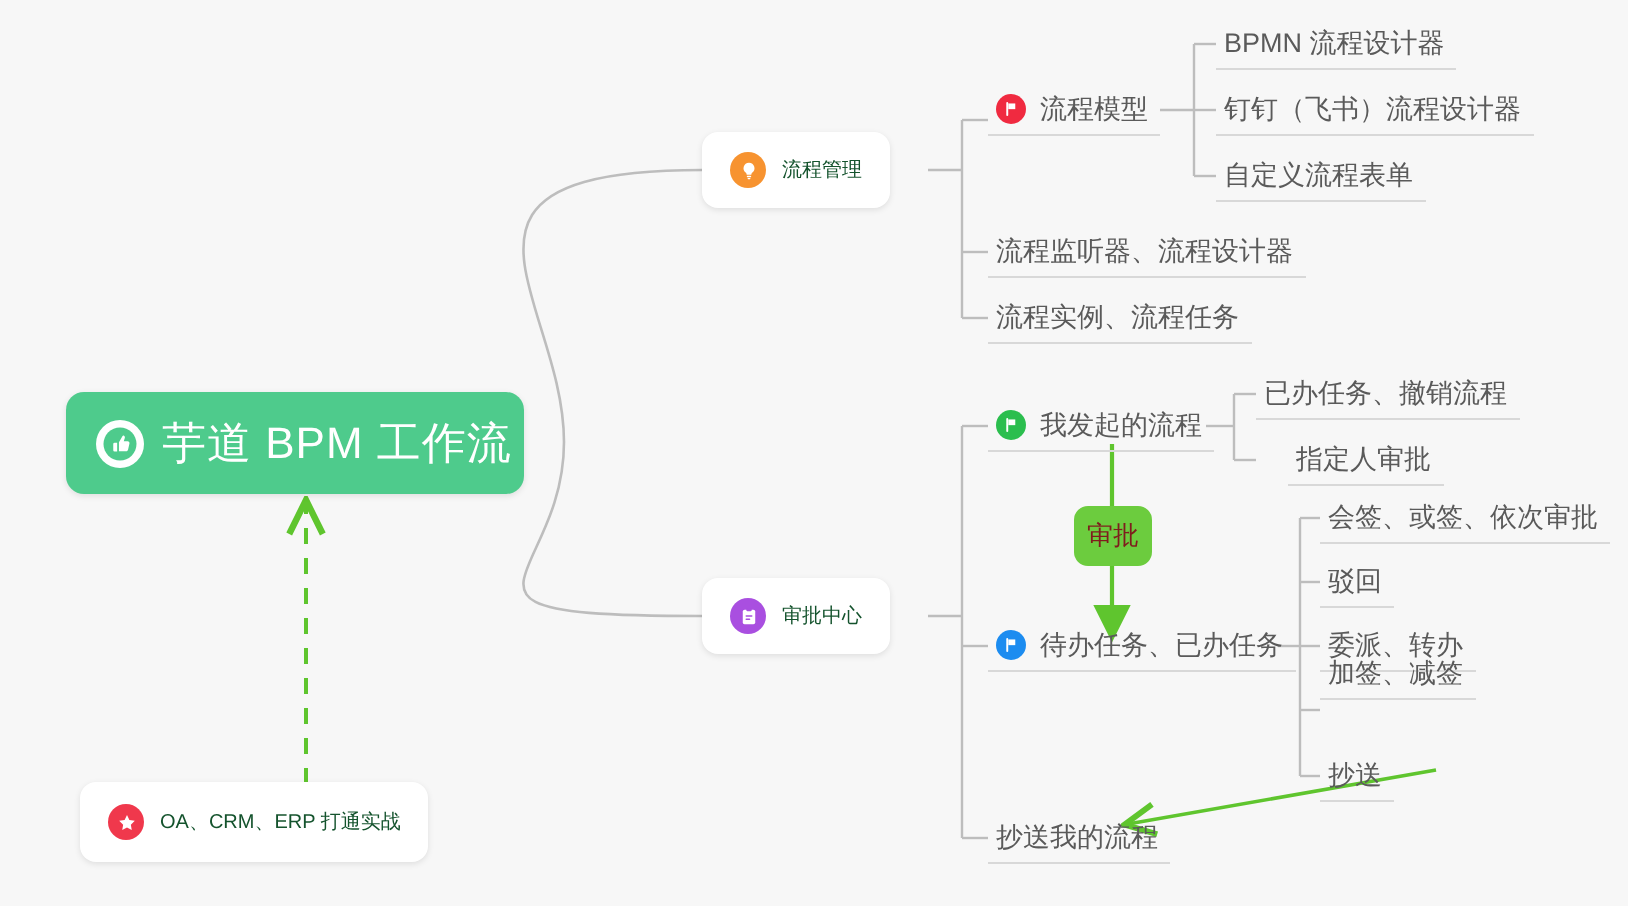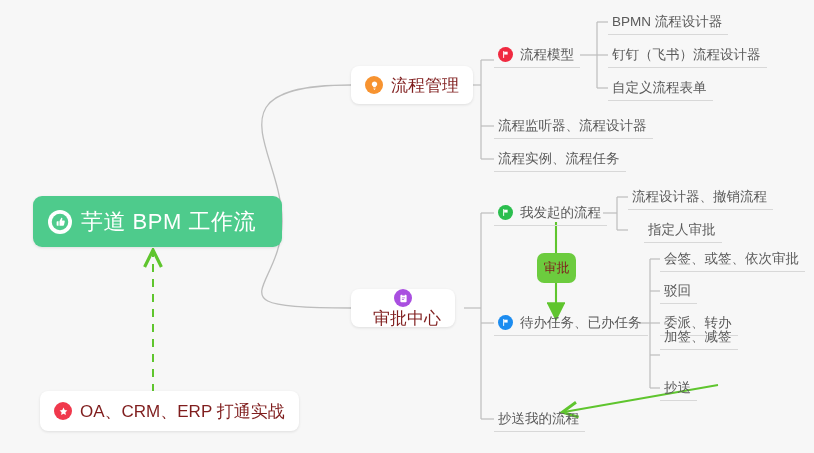--- a/index.html
+++ b/index.html
@@ -22,21 +22,21 @@
     width: 814px;
     height: 453px;
     pointer-events: none;
   }
 
   
   .root-node {
     position: absolute;
     left: 33px;
     top: 196px;
-    width: 249px;
+    width: 229px;
     height: 51px;
     background: #4ECB8C;
     border-radius: 9px;
     box-shadow: 0 1px 3px rgba(0,0,0,0.10);
     display: flex;
     align-items: center;
     padding-left: 15px;
     box-sizing: border-box;
   }
   .root-label {
@@ -53,22 +53,22 @@
     background: #ffffff;
     border-radius: 8px;
     box-shadow: 0 1px 3px rgba(0,0,0,0.10);
     display: flex;
     align-items: center;
     padding: 0 14px;
     box-sizing: border-box;
     height: 38px;
   }
   .card-label {
-    font-size: 17px;
-    color: #7f1d1d;
+    font-size: 10px;
+    color: #14532d;
     margin-left: 8px;
     white-space: nowrap;
   }
 
   
   .leaf {
     position: absolute;
     display: flex;
     align-items: center;
     height: 26px;
@@ -224,21 +224,21 @@
     <span class="leaf-text">自定义流程表单</span>
   </div>
 
   <div class="leaf" style="left:494px; top:113px;">
     <span class="leaf-text">流程监听器、流程设计器</span>
   </div>
   <div class="leaf" style="left:494px; top:146px;">
     <span class="leaf-text">流程实例、流程任务</span>
   </div>
 
-  <div class="card-node" style="left:351px; top:289px;flex-direction:column;">
+  <div class="card-node" style="left:351px; top:289px;">
     <span class="cicon" style="background:#A94FE0;">
       <svg width="11" height="11" viewBox="0 0 24 24" aria-hidden="true">
         <rect x="5.2" y="4" width="13.6" height="16" rx="2" fill="#ffffff"></rect>
         <rect x="9" y="2.2" width="6" height="3.4" rx="1.2" fill="#A94FE0"></rect>
         <rect x="8.2" y="10" width="7.6" height="1.6" rx="0.8" fill="#A94FE0"></rect>
         <rect x="8.2" y="13.6" width="5.2" height="1.6" rx="0.8" fill="#A94FE0"></rect>
       </svg>
     </span>
     <span class="card-label">审批中心</span>
   </div>
@@ -247,21 +247,21 @@
     <span class="cicon sm" style="background:#2BBE4E;">
       <svg width="9" height="9" viewBox="0 0 24 24" aria-hidden="true">
         <path d="M7 4v16" stroke="#ffffff" stroke-width="2.6" stroke-linecap="round"></path>
         <path d="M8.4 4.6h9.3v7.6H8.4z" fill="#ffffff"></path>
       </svg>
     </span>
     <span class="leaf-text with-icon">我发起的流程</span>
   </div>
 
   <div class="leaf" style="left:628px; top:184px;">
-    <span class="leaf-text">流程设计器、撤销流程</span>
+    <span class="leaf-text">已办任务、撤销流程</span>
   </div>
   <div class="leaf" style="left:644px; top:217px;">
     <span class="leaf-text">指定人审批</span>
   </div>
 
   <div class="tag-node" style="left:537px; top:253px; width:39px; height:30px;">
     <span>审批</span>
   </div>
 
   <div class="leaf" style="left:494px; top:310px;">

